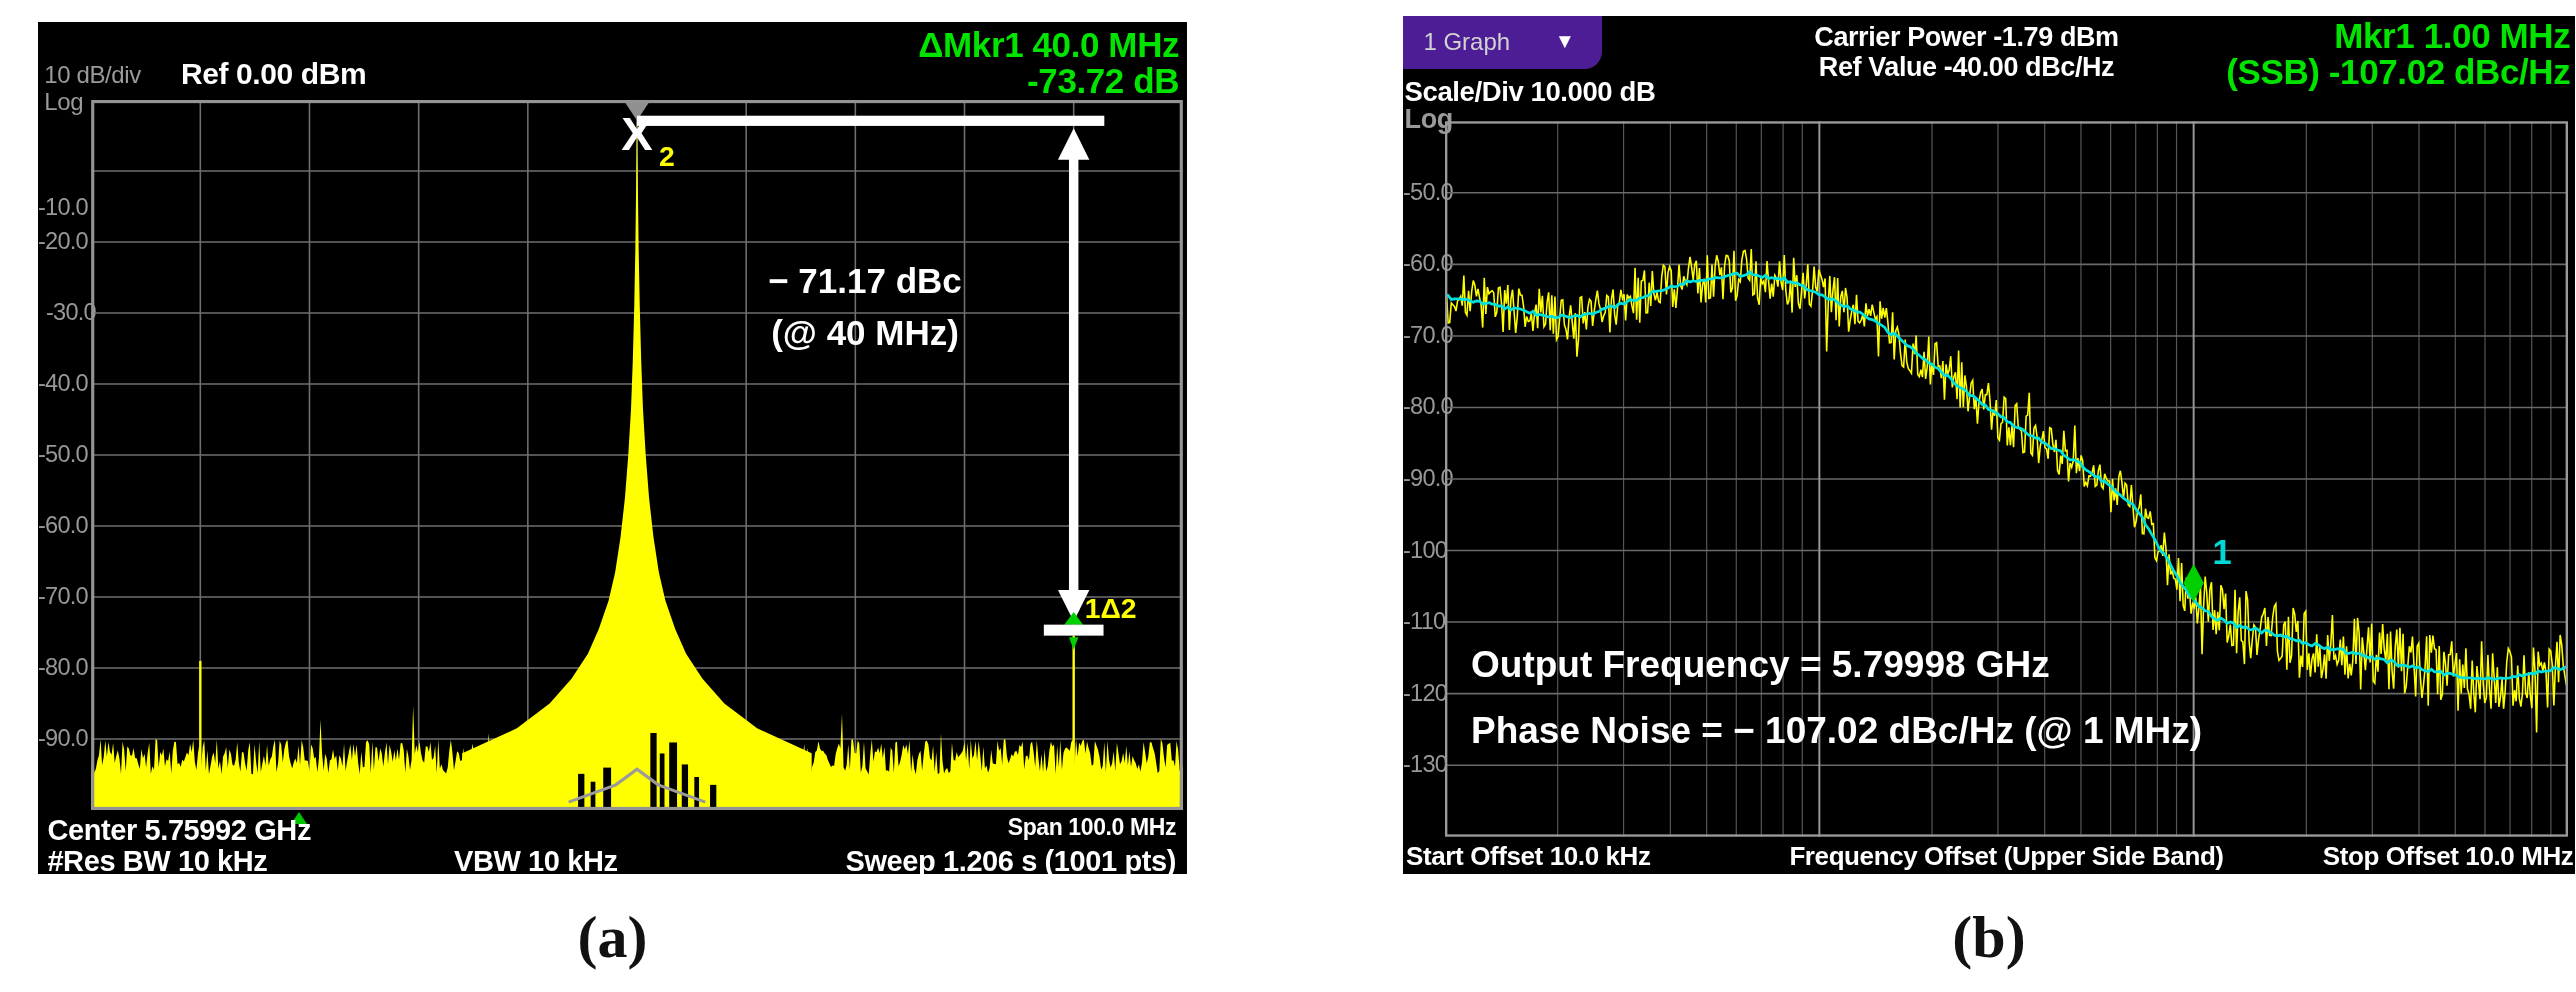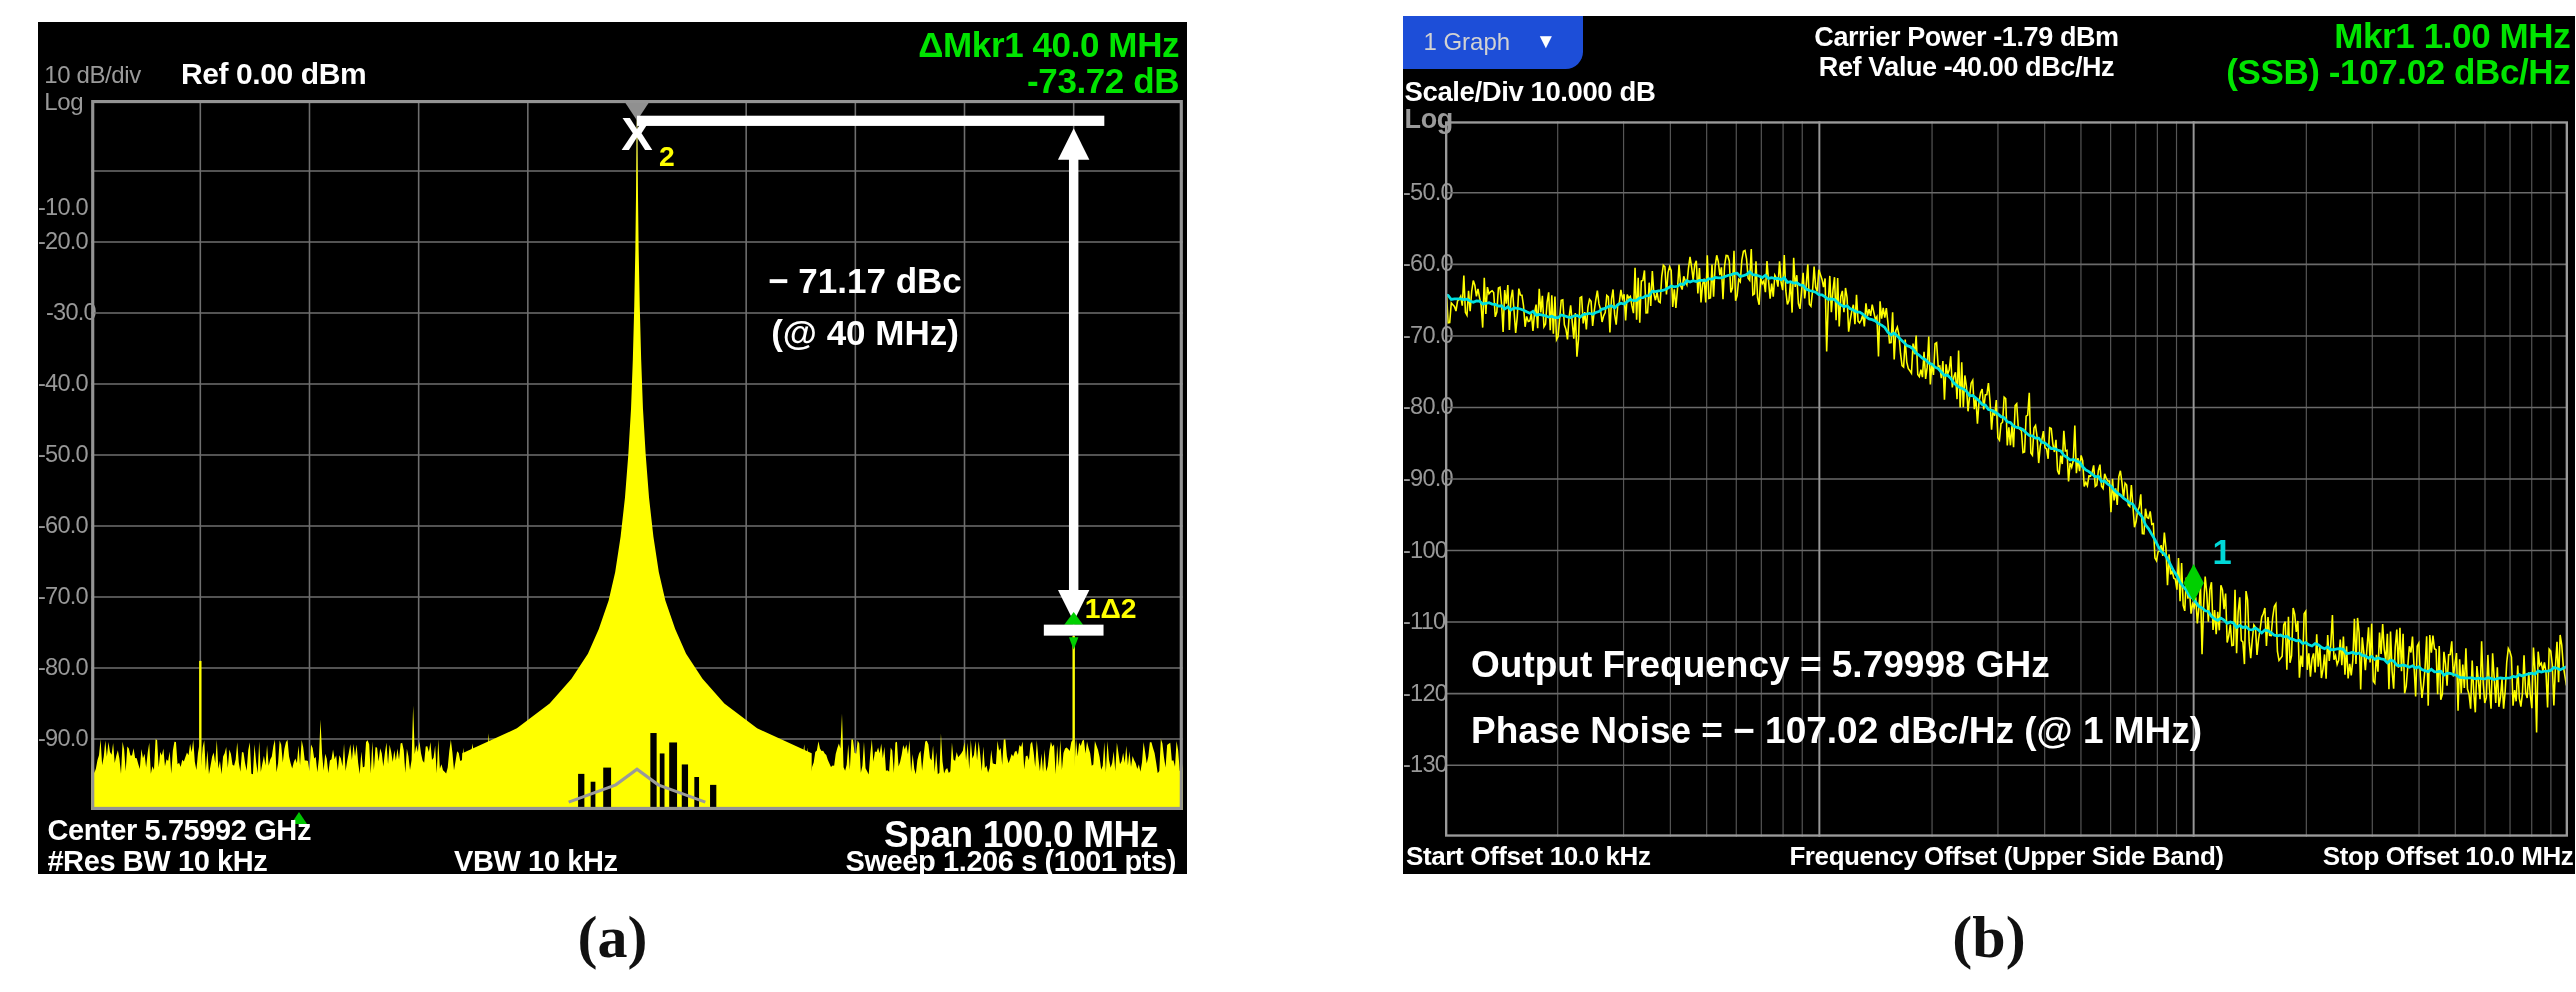--- a/index.html
+++ b/index.html
@@ -9,21 +9,21 @@
   .t{position:absolute;white-space:nowrap;letter-spacing:-0.4px;}
   .gray{color:#9a9a9a;}
   .white{color:#fff;font-weight:bold;}
   .green{color:#00e400;font-weight:bold;}
   .right{text-align:right;}
   .center{text-align:center;}
   .gridsvg{position:absolute;}
   .ylab{position:absolute;color:#989898;font-size:23.6px;text-align:right;letter-spacing:-0.8px;}
   .caption{position:absolute;top:903px;font-family:"Liberation Serif","DejaVu Serif",serif;
            font-weight:bold;font-size:60px;color:#111;text-align:center;}
-  .dropdown{position:absolute;left:0;top:0;width:180px;height:53px;background:#1d4ed8;
+  .dropdown{position:absolute;left:0;top:0;width:199px;height:53px;background:#4c1d95;
             border-radius:0 0 17.3px 0;}
   .dropdown .lbl{position:absolute;left:20.4px;top:12.6px;font-size:24px;color:#d2d2d2;}
   .dropdown .caret{position:absolute;right:27px;top:14px;font-size:20.4px;color:#fff;}
   .ann-a{position:absolute;left:607px;top:233px;width:440px;text-align:center;
          color:#fff;font-weight:bold;font-size:35px;line-height:52px;}
   .ann-b{position:absolute;left:68px;color:#fff;font-weight:bold;font-size:37px;}
   .center-caret{position:absolute;width:0;height:0;border-left:8.6px solid transparent;
         border-right:8.6px solid transparent;border-bottom:12.6px solid #00c400;}
 </style>
 </head>
@@ -100,21 +100,21 @@
     </svg>
 
   <div class="ann-a">
     <div>− 71.17 dBc</div>
     <div>(@ 40 MHz)</div>
   </div>
 
   <div class="center-caret" style="left:253px;top:790px;"></div>
 
   <div class="t white" style="left:9.4px;top:792px;font-size:29px;">Center 5.75992 GHz</div>
-  <div class="t white right" style="right:29px;top:792px;font-size:37px;width:393px;">Span 100.0 MHz</div>
+  <div class="t white right" style="right:11px;top:792px;font-size:23px;width:393px;">Span 100.0 MHz</div>
   <div class="t white" style="left:9.4px;top:823px;font-size:29px;">#Res BW 10 kHz</div>
   <div class="t white" style="left:416px;top:823px;font-size:29px;">VBW 10 kHz</div>
   <div class="t white right" style="right:11px;top:823px;font-size:29px;width:550px;">Sweep  1.206 s (1001 pts)</div>
 </div>
 
 <div class="panel" style="left:1403px;top:15.7px;width:1172px;height:858px;">
 
   <div class="dropdown">
     <span class="lbl">1 Graph</span>
     <span class="caret">▼</span>

